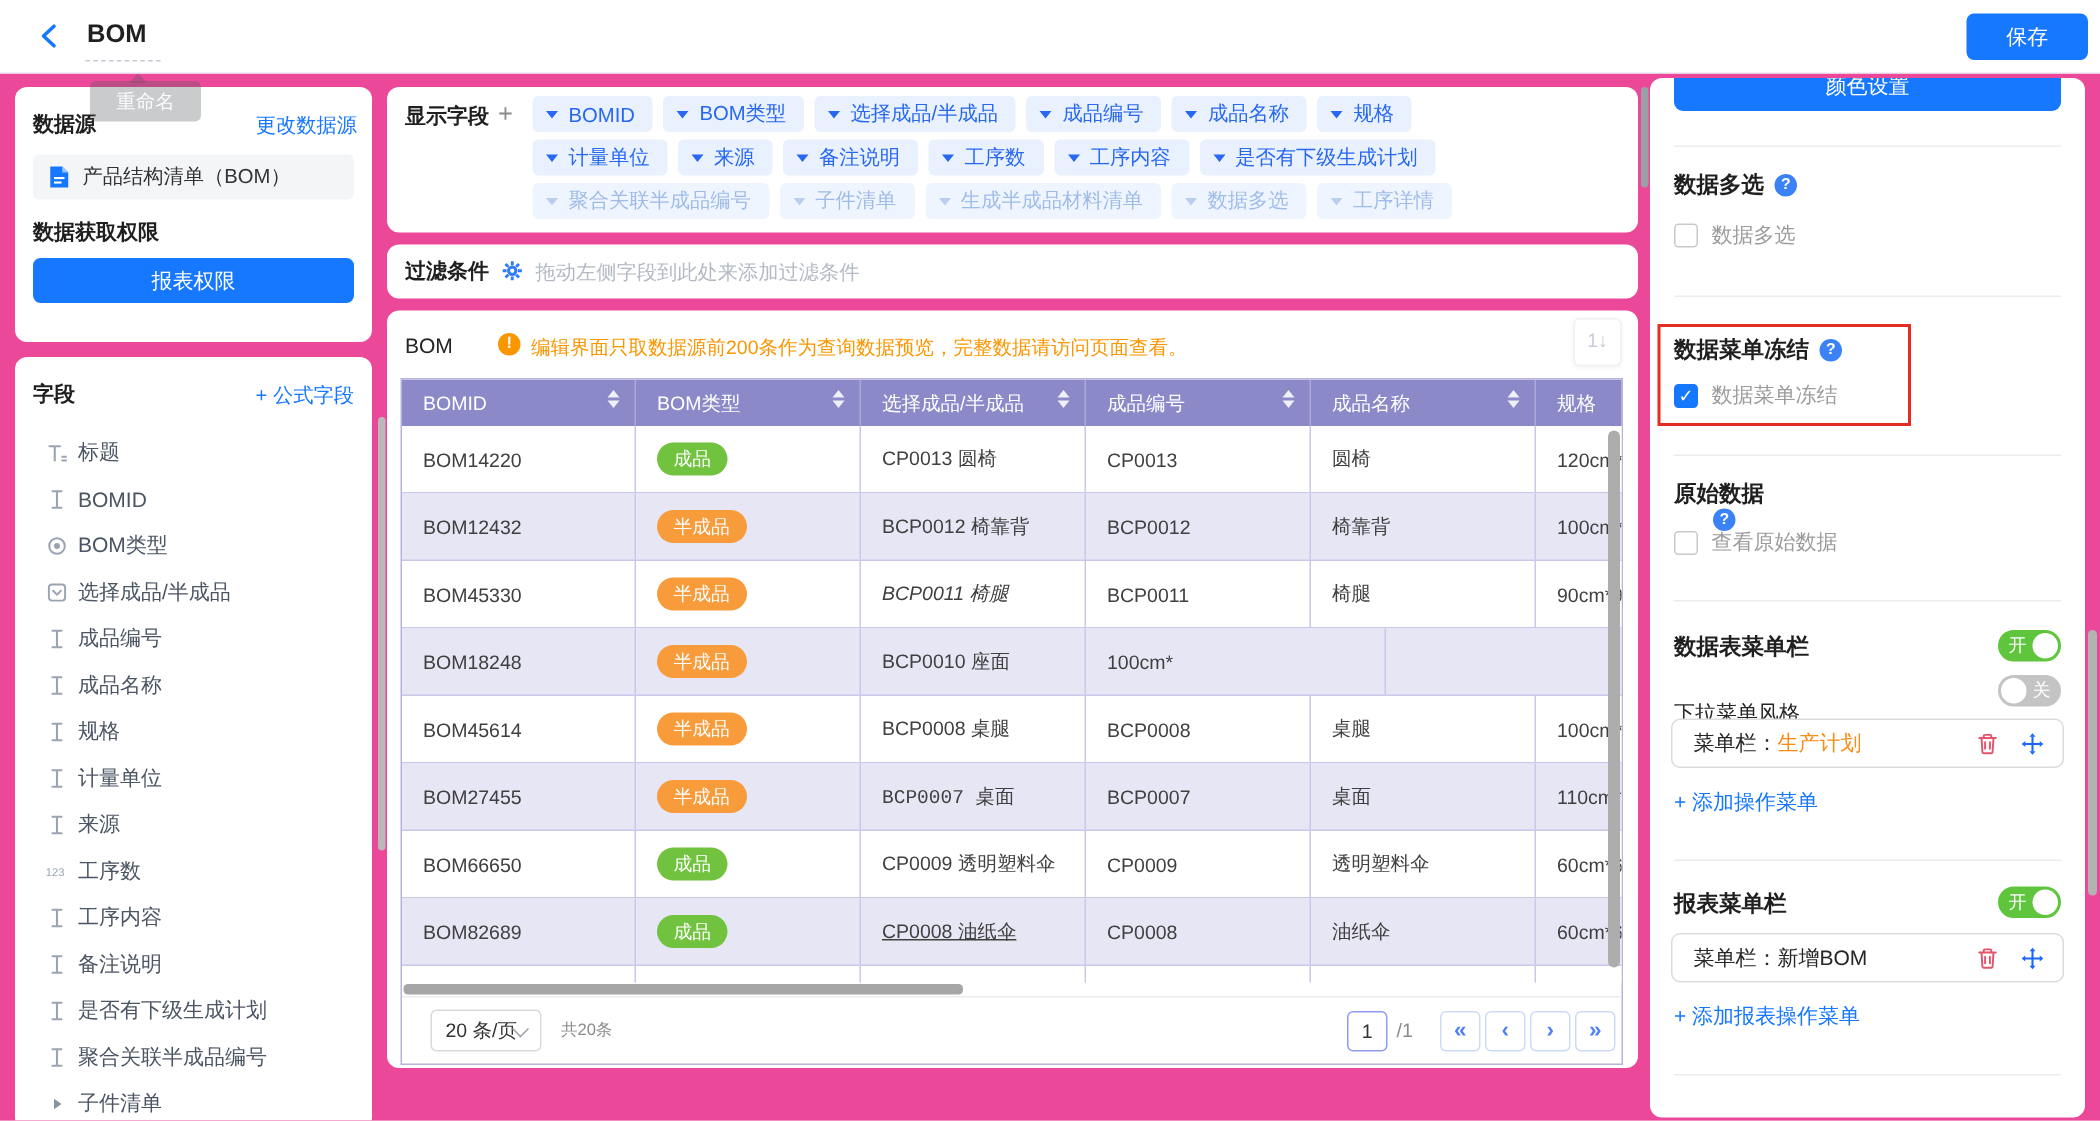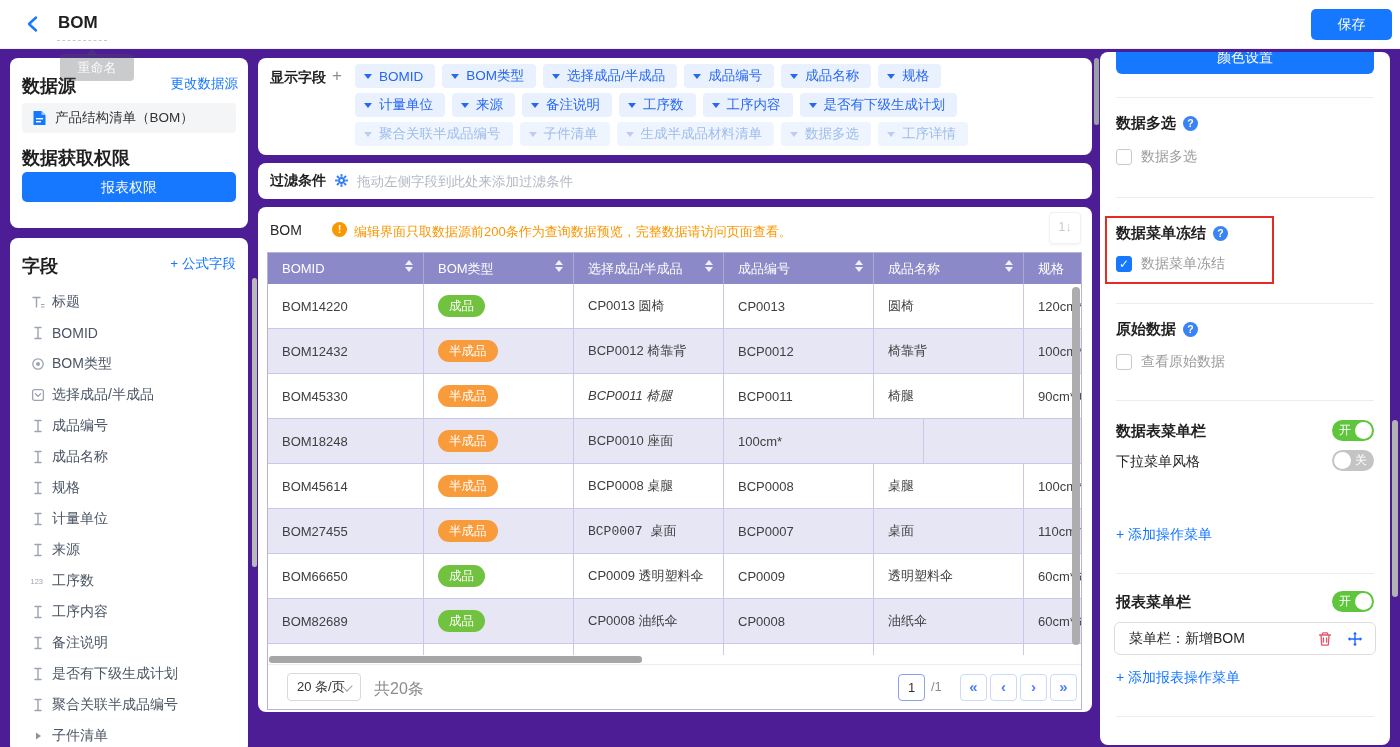--- a/index.html
+++ b/index.html
@@ -1,34 +1,34 @@
 <!DOCTYPE html>
 <html><head>
 <meta charset="utf-8">
 <style>
   html,body{margin:0;padding:0;}
-  .screen{position:relative;width:1400px;height:747px;overflow:hidden;background:#4c1d95;
+  .screen{position:relative;width:1400px;height:747px;overflow:hidden;background:#ec4899;
     font-family:"Liberation Sans","DejaVu Sans",sans-serif;color:#262626;font-size:14px;}
   .panel{position:absolute;background:#fff;border-radius:8px;}
 
   
   .topbar{position:absolute;left:0;top:0;width:1400px;height:48px;background:#fff;border-bottom:1px solid #edf0f4;z-index:20;}
   .back{position:absolute;left:24px;top:15px;width:18px;height:18px;cursor:pointer;}
   .page-title{position:absolute;left:58px;top:13px;font-size:17px;font-weight:600;color:#1f1f1f;}
   .title-dash{position:absolute;left:57px;top:40px;width:50px;border-bottom:1px dashed #c3c8d2;}
   .save-btn{position:absolute;left:1311px;top:9px;width:81px;height:31px;background:#1677ff;border-radius:5px;
     color:#fff;text-align:center;line-height:31px;font-size:14px;cursor:pointer;}
   .tooltip{position:absolute;left:60px;top:54px;width:74px;height:27px;background:rgba(80,84,90,0.30);border-radius:4px;
     color:rgba(255,255,255,0.92);font-size:13px;text-align:center;line-height:27px;z-index:30;}
   .tooltip:before{content:"";position:absolute;left:26px;top:-5px;border-left:6px solid transparent;border-right:6px solid transparent;
     border-bottom:6px solid rgba(80,84,90,0.30);}
 
   
   .p-datasource{left:10px;top:58px;width:238px;height:170px;z-index:10;}
-  .sec-title{font-size:18px;font-weight:bold;color:#1f1f1f;}
+  .sec-title{font-size:14px;font-weight:bold;color:#1f1f1f;}
   .link{color:#1677ff;font-size:14px;cursor:pointer;}
   .ds-title{position:absolute;left:12px;top:16px;}
   .ds-change{position:absolute;right:10px;top:17px;font-size:13.5px;}
   .ds-box{position:absolute;left:12px;top:45px;width:214px;height:30px;background:#f4f5f7;border-radius:4px;
     display:flex;align-items:center;padding-left:10px;box-sizing:border-box;font-size:13.5px;color:#333;}
   .ds-box .doc{width:15px;height:16px;margin-right:8px;flex:0 0 auto;}
   .ds-perm-title{position:absolute;left:12px;top:88px;}
   .perm-btn{position:absolute;left:12px;top:114px;width:214px;height:30px;background:#1677ff;border-radius:5px;
     color:#fff;text-align:center;line-height:30px;font-size:14px;cursor:pointer;}
 
@@ -89,21 +89,21 @@
   .badge{display:inline-block;padding:5px 11px;border-radius:14px;color:#fff;font-size:12.5px;line-height:1;}
   .badge.green{background:#71c23e;}
   .badge.orange{background:#f79b3b;}
   .tbl-vthumb{position:absolute;right:1px;top:34px;width:8px;height:358px;background:#adadad;border-radius:4px;z-index:5;}
   .tbl-hscroll{position:relative;width:813px;height:9px;}
   .tbl-hthumb{position:absolute;left:1px;top:1px;width:373px;height:7px;background:#a6a6a6;border-radius:3px;}
   .tbl-pager{position:relative;width:813px;height:45px;border-top:1px solid #ececec;}
   .psize{position:absolute;left:19px;top:8px;width:74px;height:28px;border:1px solid #d9d9d9;border-radius:4px;box-sizing:border-box;
     font-size:13px;color:#333;line-height:26px;padding-left:9px;cursor:pointer;background:#fff;}
   .psize .chev{position:absolute;right:9px;top:8px;width:7px;height:7px;border-right:1.5px solid #9aa0a6;border-bottom:1.5px solid #9aa0a6;transform:rotate(45deg);}
-  .ptotal{position:absolute;left:106px;top:14px;font-size:16px;color:#8c8c8c;}
+  .ptotal{position:absolute;left:106px;top:14px;font-size:11px;color:#8c8c8c;}
   .pnum{position:absolute;left:630px;top:9px;width:27px;height:27px;border:1px solid #8d9df2;border-radius:4px;box-sizing:border-box;
     text-align:center;line-height:25px;font-size:13px;color:#333;background:#fff;}
   .pof{position:absolute;left:663px;top:14px;font-size:13px;color:#8c8c8c;}
   .pbtn{position:absolute;top:9px;width:27px;height:27px;border:1px solid #ccdaf8;border-radius:4px;box-sizing:border-box;background:#fff;
     color:#4f80f6;font-size:15px;font-weight:bold;text-align:center;line-height:23px;cursor:pointer;}
 
   
   .p-settings{left:1100px;top:52px;width:290px;height:693px;z-index:10;overflow:hidden;}
   .color-btn{position:absolute;left:16px;top:-12px;width:258px;height:34px;background:#1677ff;border-radius:6px;
     color:#fff;text-align:center;line-height:34px;font-size:14px;cursor:pointer;}
@@ -517,21 +517,21 @@
                 <div class="td" style="width: 150px;">CP0009 透明塑料伞</div>
                 <div class="td" style="width: 150px;">CP0009</div>
                 <div class="td" style="width: 150px;">透明塑料伞</div>
                 <div class="td" style="width: 200px;">60cm*6</div>
               </div>
               <div class="tr alt">
                 <div class="td" style="width: 156px;">BOM82689</div>
                 <div class="td" style="width: 150px;">
                   <span class="badge green">成品</span>
                 </div>
-                <div class="td" style="width: 150px;">CP0008 油纸伞</div>
+                <div class="td" style="width: 150px; text-decoration: underline;">CP0008 油纸伞</div>
                 <div class="td" style="width: 150px;">CP0008</div>
                 <div class="td" style="width: 150px;">油纸伞</div>
                 <div class="td" style="width: 200px;">60cm*6</div>
               </div>
               <div class="tr">
                 <div class="td" style="width: 156px;"></div>
                 <div class="td" style="width: 150px;"></div>
                 <div class="td" style="width: 150px;"></div>
                 <div class="td" style="width: 150px;"></div>
                 <div class="td" style="width: 150px;"></div>
@@ -580,39 +580,53 @@
       <span class="help">?</span>
     </div>
     <div class="cb-row" style="top:203px;">
       <span class="cbox checked">
           <span>✓</span>
         </span>
       <span class="cb-lb">数据菜单冻结</span>
     </div>
     <div class="divider" style="top:251px;"></div>
 
-    <div class="s-h" style="top:268px;">
+    <div class="s-h" style="top:268px;flex-direction:column;">
       <span>原始数据</span>
       <span class="help">?</span>
     </div>
     <div class="cb-row" style="top:301px;">
       <span class="cbox"></span>
       <span class="cb-lb">查看原始数据</span>
     </div>
     <div class="divider" style="top:348px;"></div>
 
     <div class="s-h" style="top:370px;">数据表菜单栏</div>
     <div class="toggle on" style="top:368px;">
       <span class="tl">开</span>
         <span class="knob"></span>
     </div>
-    <div class="s-sub" style="top:401px;font-family:Liberation Serif, serif;">下拉菜单风格</div>
+    <div class="s-sub" style="top:415px;font-family:Liberation Serif, serif;">下拉菜单风格</div>
     <div class="toggle off" style="top:398px;">
       <span class="knob"></span>
         <span class="tl">关</span>
+    </div>
+    <div class="menu-item" style="top:427px;">
+      <span class="mi-text"><span>菜单栏：</span><span class="orange">生产计划</span></span>
+      <span class="mi-ic">
+        <svg viewBox="0 0 16 16">
+            <path d="M2.5 4h11M5.5 4V2.6c0-.4.3-.7.7-.7h3.6c.4 0 .7.3.7.7V4M4 4l.6 9.4c0 .4.4.7.8.7h5.2c.4 0 .8-.3.8-.7L12 4M6.4 6.8v4.4M9.6 6.8v4.4" stroke="#e2556a" stroke-width="1.3" fill="none" stroke-linecap="round" stroke-linejoin="round"></path>
+          </svg>
+      </span>
+      <span class="mi-ic">
+        <svg viewBox="0 0 16 16">
+            <path d="M8 .8 10 3.2H6zM8 15.2 10 12.8H6zM.8 8 3.2 6v4zM15.2 8 12.8 6v4z" fill="#1a66ff"></path>
+            <path d="M8 3v10M3 8h10" stroke="#1a66ff" stroke-width="1.4"></path>
+          </svg>
+      </span>
     </div>
     <div class="add-link" style="top:474px;">+ 添加操作菜单</div>
     <div class="divider" style="top:521px;"></div>
 
     <div class="s-h" style="top:541px;">报表菜单栏</div>
     <div class="toggle on" style="top:539px;">
       <span class="tl">开</span>
         <span class="knob"></span>
     </div>
     <div class="menu-item" style="top:570px;">

